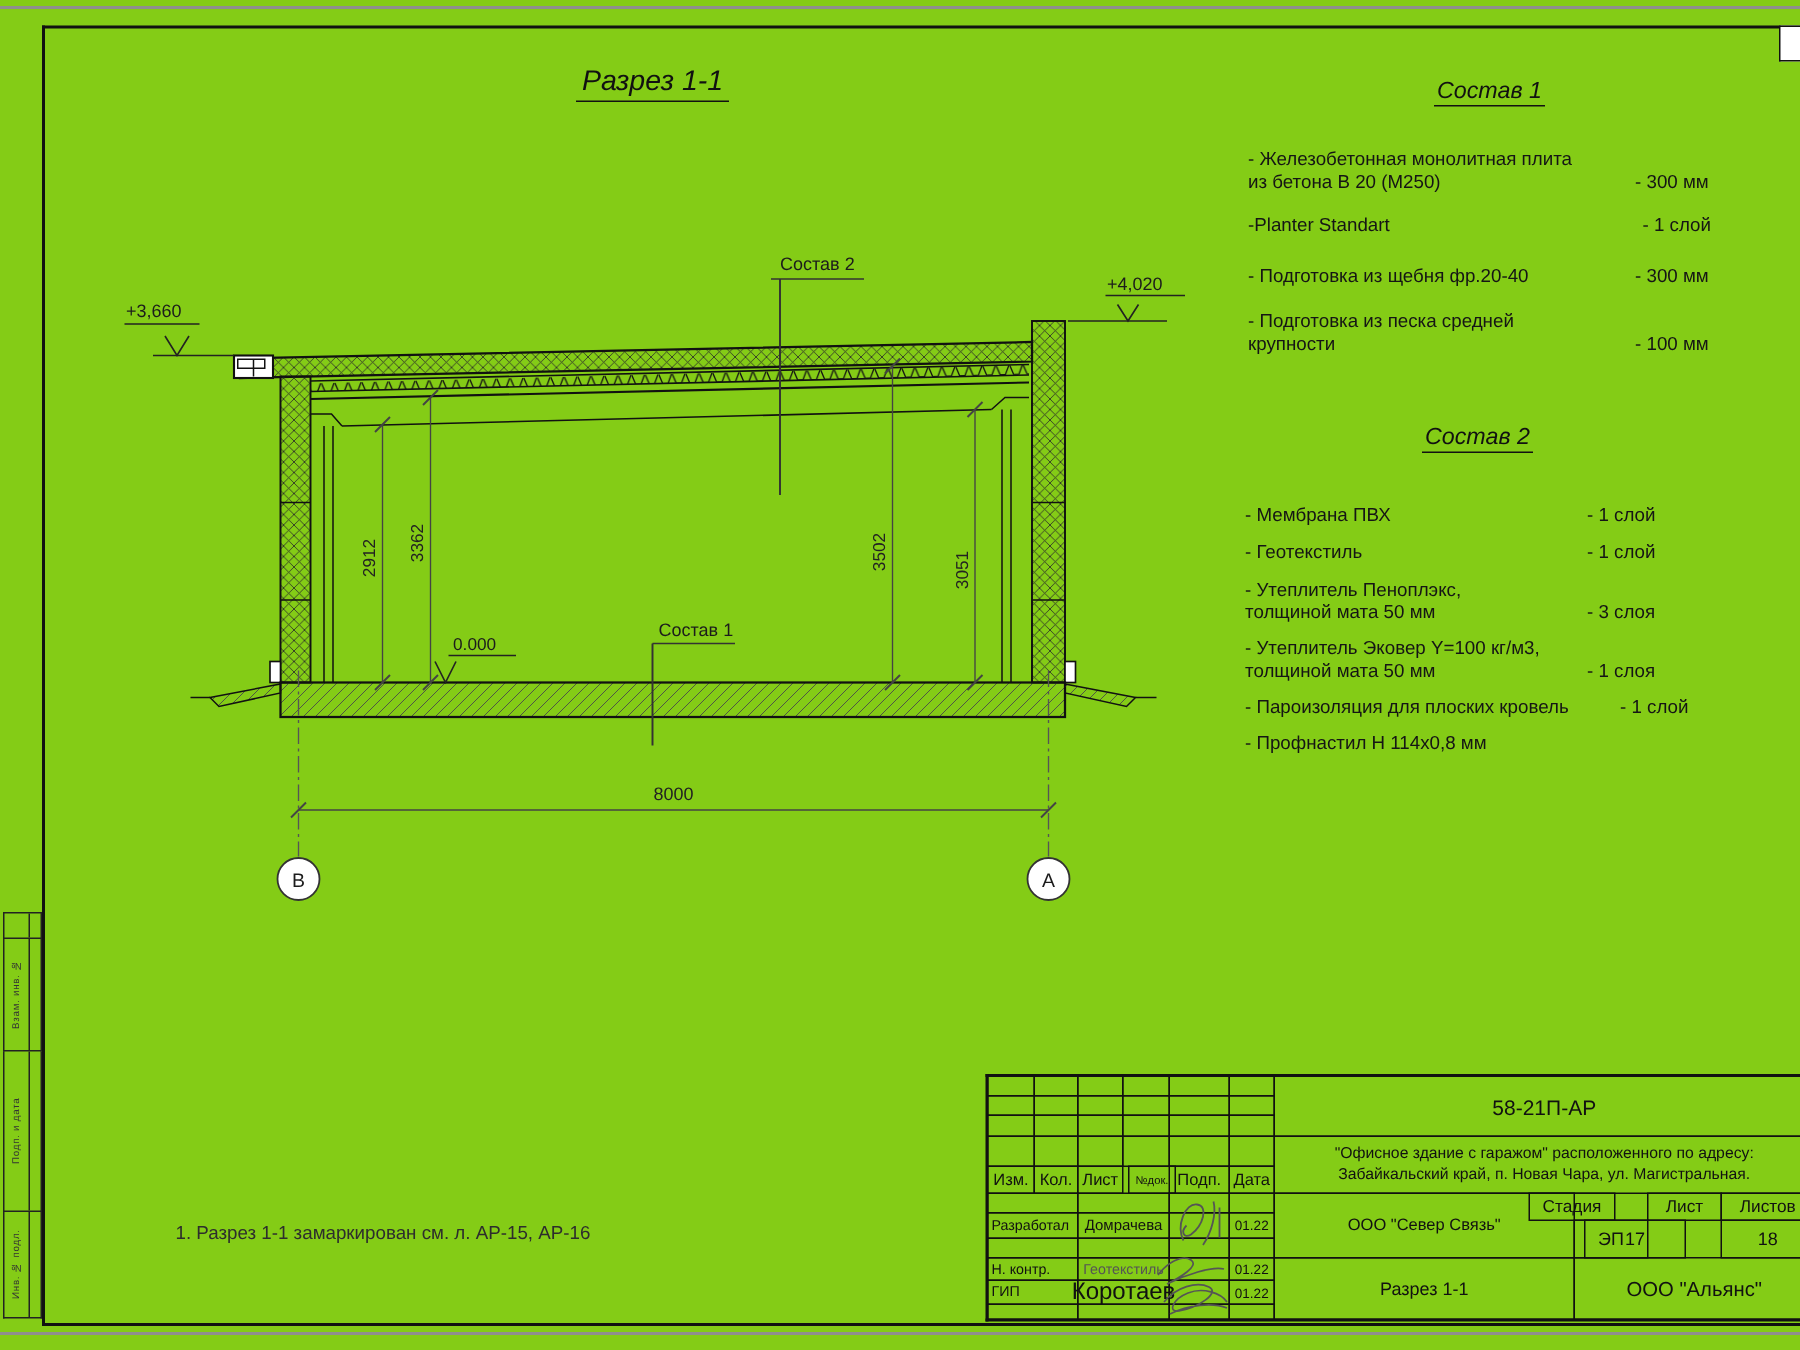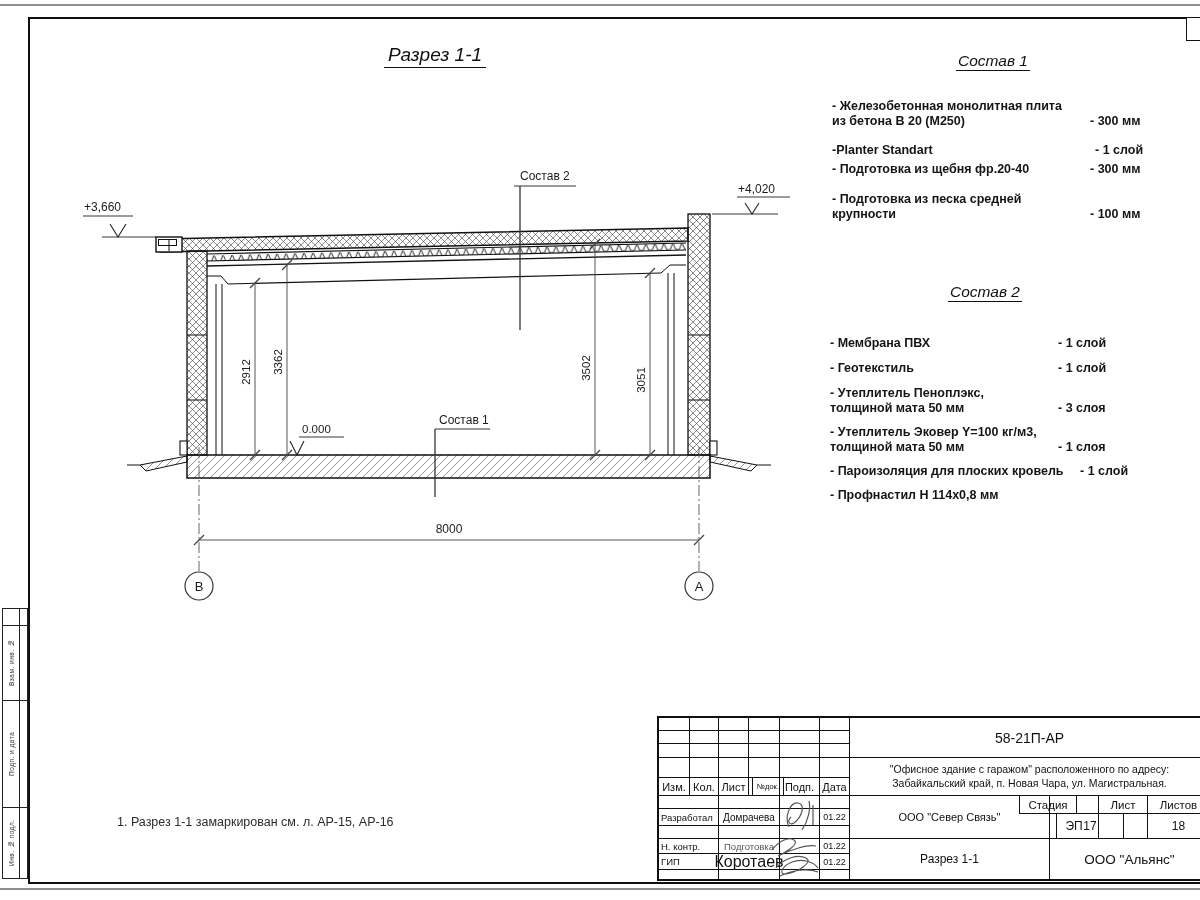--- a/index.html
+++ b/index.html
@@ -1,16 +1,16 @@
 <!DOCTYPE html>
 <html><head>
 <meta charset="utf-8">
 <style>
   html,body{margin:0;padding:0;background:#e8e8e8;}
-  .page{position:relative;width:1200px;height:900px;background:#ffffff;overflow:hidden;
+  .page{position:relative;width:1200px;height:900px;background:#84cc16;overflow:hidden;
         font-family:"Liberation Sans",sans-serif;color:#1c1c1c;}
   .abs{position:absolute;}
   .grayline{position:absolute;left:0;width:1200px;height:2px;background:#8f8f8f;}
   .frame{position:absolute;left:28px;top:17px;width:1182px;height:863px;
          border:2px solid #111;border-right:none;}
   .cornerbox{position:absolute;left:1186px;top:17px;width:24px;height:22px;
              border:1.5px solid #111;border-right:none;background:#fff;}
   
   .strip{position:absolute;left:2px;top:608px;width:26px;}
   .strip .cell{border:1px solid #222;border-top:none;display:flex;}
@@ -21,21 +21,21 @@
   .subcol{width:7px;border-left:1px solid #222;}
   
   .sheet-title{position:absolute;left:330px;top:44px;width:210px;text-align:center;
                font-size:19px;font-style:italic;color:#111;}
   .sheet-title span{border-bottom:1.6px solid #111;padding:0 4px 2px 4px;}
   .list-title{position:absolute;width:330px;text-align:center;font-size:15.5px;
               font-style:italic;color:#111;}
   .list-title span{border-bottom:1.4px solid #111;padding:0 2px 1px 2px;}
   
   .mlist{position:absolute;font-size:12.5px;line-height:15px;color:#151515;}
-  .mrow{display:flex;align-items:flex-end;font-weight:bold;}
+  .mrow{display:flex;align-items:flex-end;}
   .mname{white-space:pre-line;}
   .mval{white-space:nowrap;}
   .note{position:absolute;left:117px;top:815px;font-size:12.5px;color:#2d2d2d;}
   
   .tb-cell{position:absolute;border:1px solid #111;box-sizing:border-box;
            display:flex;align-items:center;justify-content:center;
            font-size:10px;color:#111;background:transparent;}
   .tb-outer{position:absolute;border:2px solid #111;box-sizing:border-box;}
   svg text{font-family:"Liberation Sans",sans-serif;}
 </style>
@@ -215,21 +215,21 @@
     </g>
   </svg>
 
   <div class="list-title" style="left:828px;top:52px"><span>Состав 1</span></div>
   <div class="mlist" style="left:832px;top:99px;width:330px">
     <div class="mrow" style="margin-bottom:14px">
         <div class="mname" style="width:258px">- Железобетонная  монолитная плита
 из бетона В 20 (М250)</div>
         <div class="mval">- 300 мм</div>
       </div>
-    <div class="mrow" style="margin-bottom:4px">
+    <div class="mrow" style="margin-bottom:19px">
         <div class="mname" style="width:263px">-Planter Standart</div>
         <div class="mval">- 1 слой</div>
       </div>
     <div class="mrow" style="margin-bottom:15px">
         <div class="mname" style="width:258px">- Подготовка из щебня фр.20-40</div>
         <div class="mval">- 300 мм</div>
       </div>
     <div class="mrow" style="margin-bottom:10px">
         <div class="mname" style="width:258px">- Подготовка из песка средней
 крупности</div>
@@ -310,21 +310,21 @@
   <div class="tb-cell" style="left:718px;top:808px;width:62px;height:18px;font-size:10px">Домрачева</div>
   <div class="tb-cell" style="left:779px;top:808px;width:41px;height:18px"></div>
   <div class="tb-cell" style="left:819px;top:808px;width:31px;height:18px;font-size:9px">01.22</div>
 
   <div class="tb-cell" style="left:658px;top:825px;width:61px;height:14px"></div>
   <div class="tb-cell" style="left:718px;top:825px;width:62px;height:14px"></div>
   <div class="tb-cell" style="left:779px;top:825px;width:41px;height:14px"></div>
   <div class="tb-cell" style="left:819px;top:825px;width:31px;height:14px"></div>
 
   <div class="tb-cell" style="left:658px;top:838px;width:61px;height:16px;justify-content:flex-start;padding-left:2px;font-size:9.5px">Н. контр.</div>
-  <div class="tb-cell" style="left:718px;top:838px;width:62px;height:16px;font-size:9.5px;color:#555">Подготовка</div>
+  <div class="tb-cell" style="left:718px;top:838px;width:62px;height:16px;font-size:9.5px;color:#555">Геотекстиль</div>
   <div class="tb-cell" style="left:779px;top:838px;width:41px;height:16px"></div>
   <div class="tb-cell" style="left:819px;top:838px;width:31px;height:16px;font-size:9px">01.22</div>
 
   <div class="tb-cell" style="left:658px;top:853px;width:61px;height:17px;justify-content:flex-start;padding-left:2px;font-size:9.5px">ГИП</div>
   <div class="tb-cell" style="left:718px;top:853px;width:62px;height:17px;font-size:16px">Коротаев</div>
   <div class="tb-cell" style="left:779px;top:853px;width:41px;height:17px"></div>
   <div class="tb-cell" style="left:819px;top:853px;width:31px;height:17px;font-size:9px">01.22</div>
 
   <div class="tb-cell" style="left:658px;top:869px;width:61px;height:11px"></div>
   <div class="tb-cell" style="left:718px;top:869px;width:62px;height:11px"></div>

